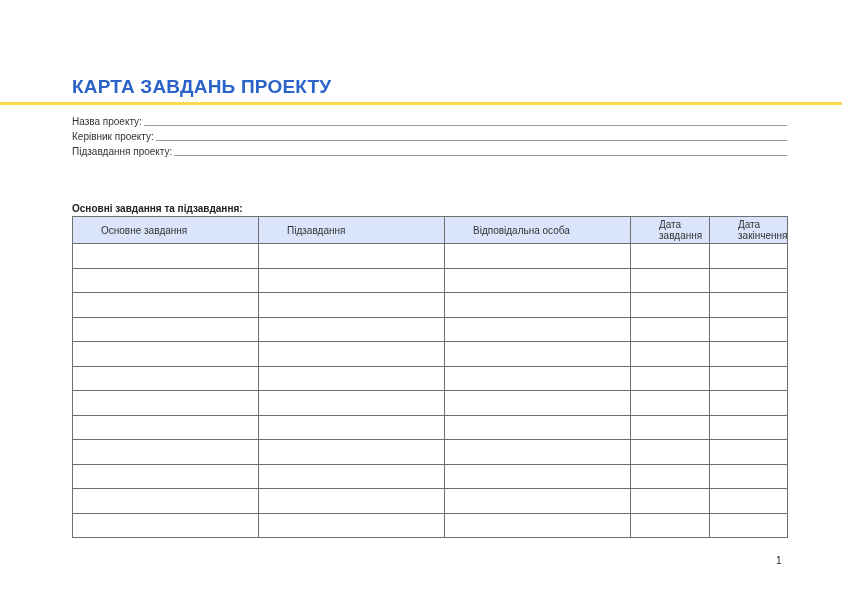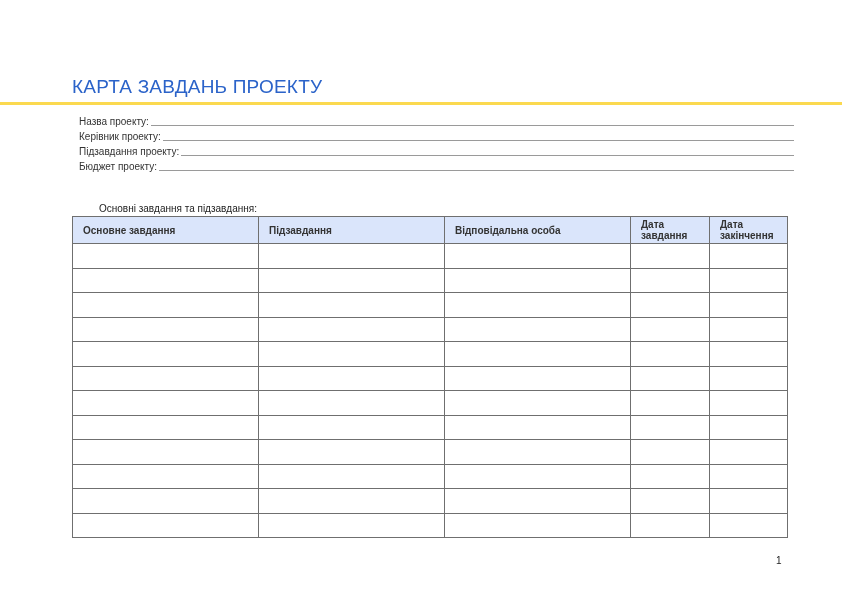--- a/index.html
+++ b/index.html
@@ -1,54 +1,50 @@
 <!DOCTYPE html>
 <html><head>
 <meta charset="utf-8">
 <style>
   html, body { margin: 0; padding: 0; background: #ffffff; }
   body { width: 842px; height: 596px; position: relative; overflow: hidden;
          font-family: "Liberation Sans", "DejaVu Sans", sans-serif; color: #222; }
-  .title { position: absolute; left: 72px; top: 76px; font-size: 19px; font-weight: normal;
+  .title { position: absolute; left: 72px; top: 76px; font-size: 19px; font-weight: bold;
            color: #2b63c9; letter-spacing: 0.2px; margin: 0; }
   .rule { position: absolute; left: 0; top: 102px; width: 842px; height: 3px; background: #fbd94f; }
-  .fields { position: absolute; left: 79px; top: 113px; width: 715px; }
+  .fields { position: absolute; left: 72px; top: 113px; width: 715px; }
   .field { display: flex; align-items: flex-end; height: 15px; font-size: 10px; color: #333; }
   .field .lbl { white-space: nowrap; padding-right: 2px; line-height: 12px; }
   .field .line { flex: 1; border-bottom: 1px solid #9a9a9a; height: 10px; margin-bottom: 2px; }
-  .section { position: absolute; left: 72px; top: 203px; font-size: 10px; font-weight: normal; color: #222; margin-left: 27px; }
+  .section { position: absolute; left: 72px; top: 203px; font-size: 10px; font-weight: bold; color: #222; }
   table.tasks { position: absolute; left: 72px; top: 216px; width: 715px; border-collapse: collapse;
                 table-layout: fixed; font-size: 10px; }
   table.tasks th, table.tasks td { border: 1.5px solid #6f6f6f; padding: 0; }
-  table.tasks thead th { background: #dae5fb; height: 26px; font-weight: bold; text-align: left;
-                         padding-left: 10px; color: #333; line-height: 11px; vertical-align: middle; }
+  table.tasks thead th { background: #dae5fb; height: 26px; font-weight: normal; text-align: left;
+                         padding-left: 28px; color: #333; line-height: 11px; vertical-align: middle; }
   table.tasks tbody td { height: 23.5px; }
   .page-num { position: absolute; left: 776px; top: 555px; font-size: 10px; color: #222; }
 </style>
 </head>
 <body>
 
 <h1 class="title">КАРТА ЗАВДАНЬ ПРОЕКТУ</h1>
 <div class="rule"></div>
 
 <div class="fields">
   <div class="field">
     <span class="lbl">Назва проекту:</span>
     <span class="line"></span>
   </div>
   <div class="field">
     <span class="lbl">Керівник проекту:</span>
     <span class="line"></span>
   </div>
   <div class="field">
     <span class="lbl">Підзавдання проекту:</span>
-    <span class="line"></span>
-  </div>
-  <div class="field">
-    <span class="lbl">Бюджет проекту:</span>
     <span class="line"></span>
   </div>
 </div>
 
 <div class="section">Основні завдання та підзавдання:</div>
 
 <table class="tasks">
   <colgroup>
     <col style="width:186px">
       <col style="width:186px">

